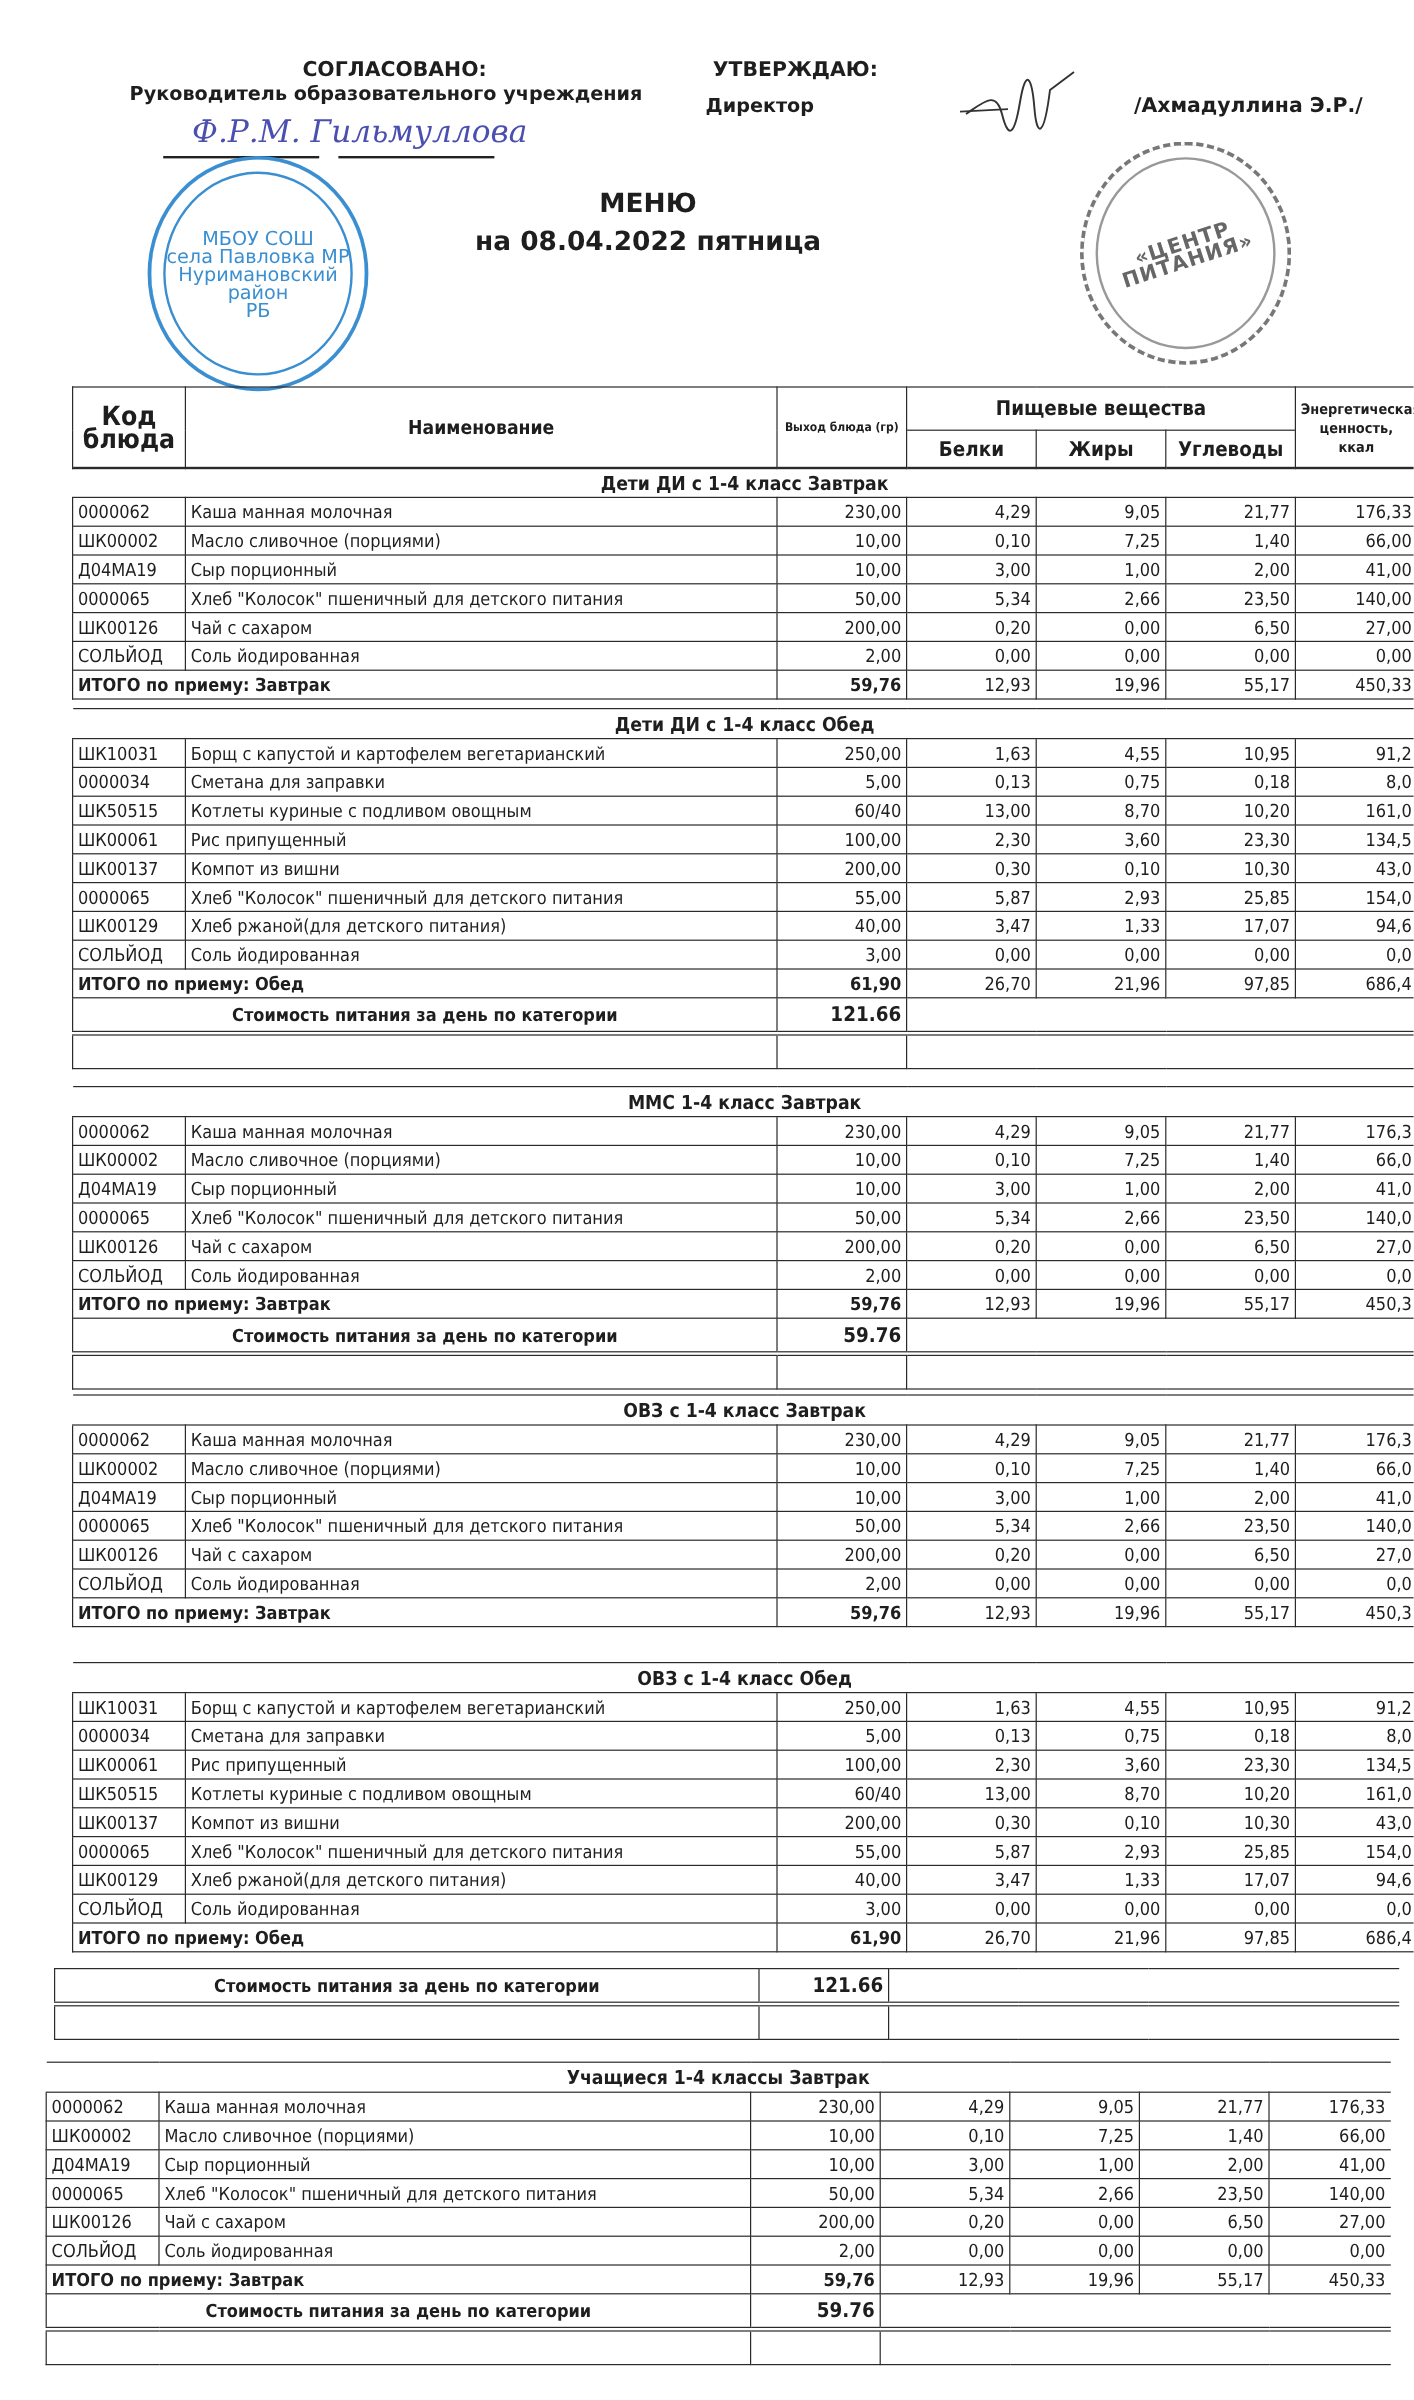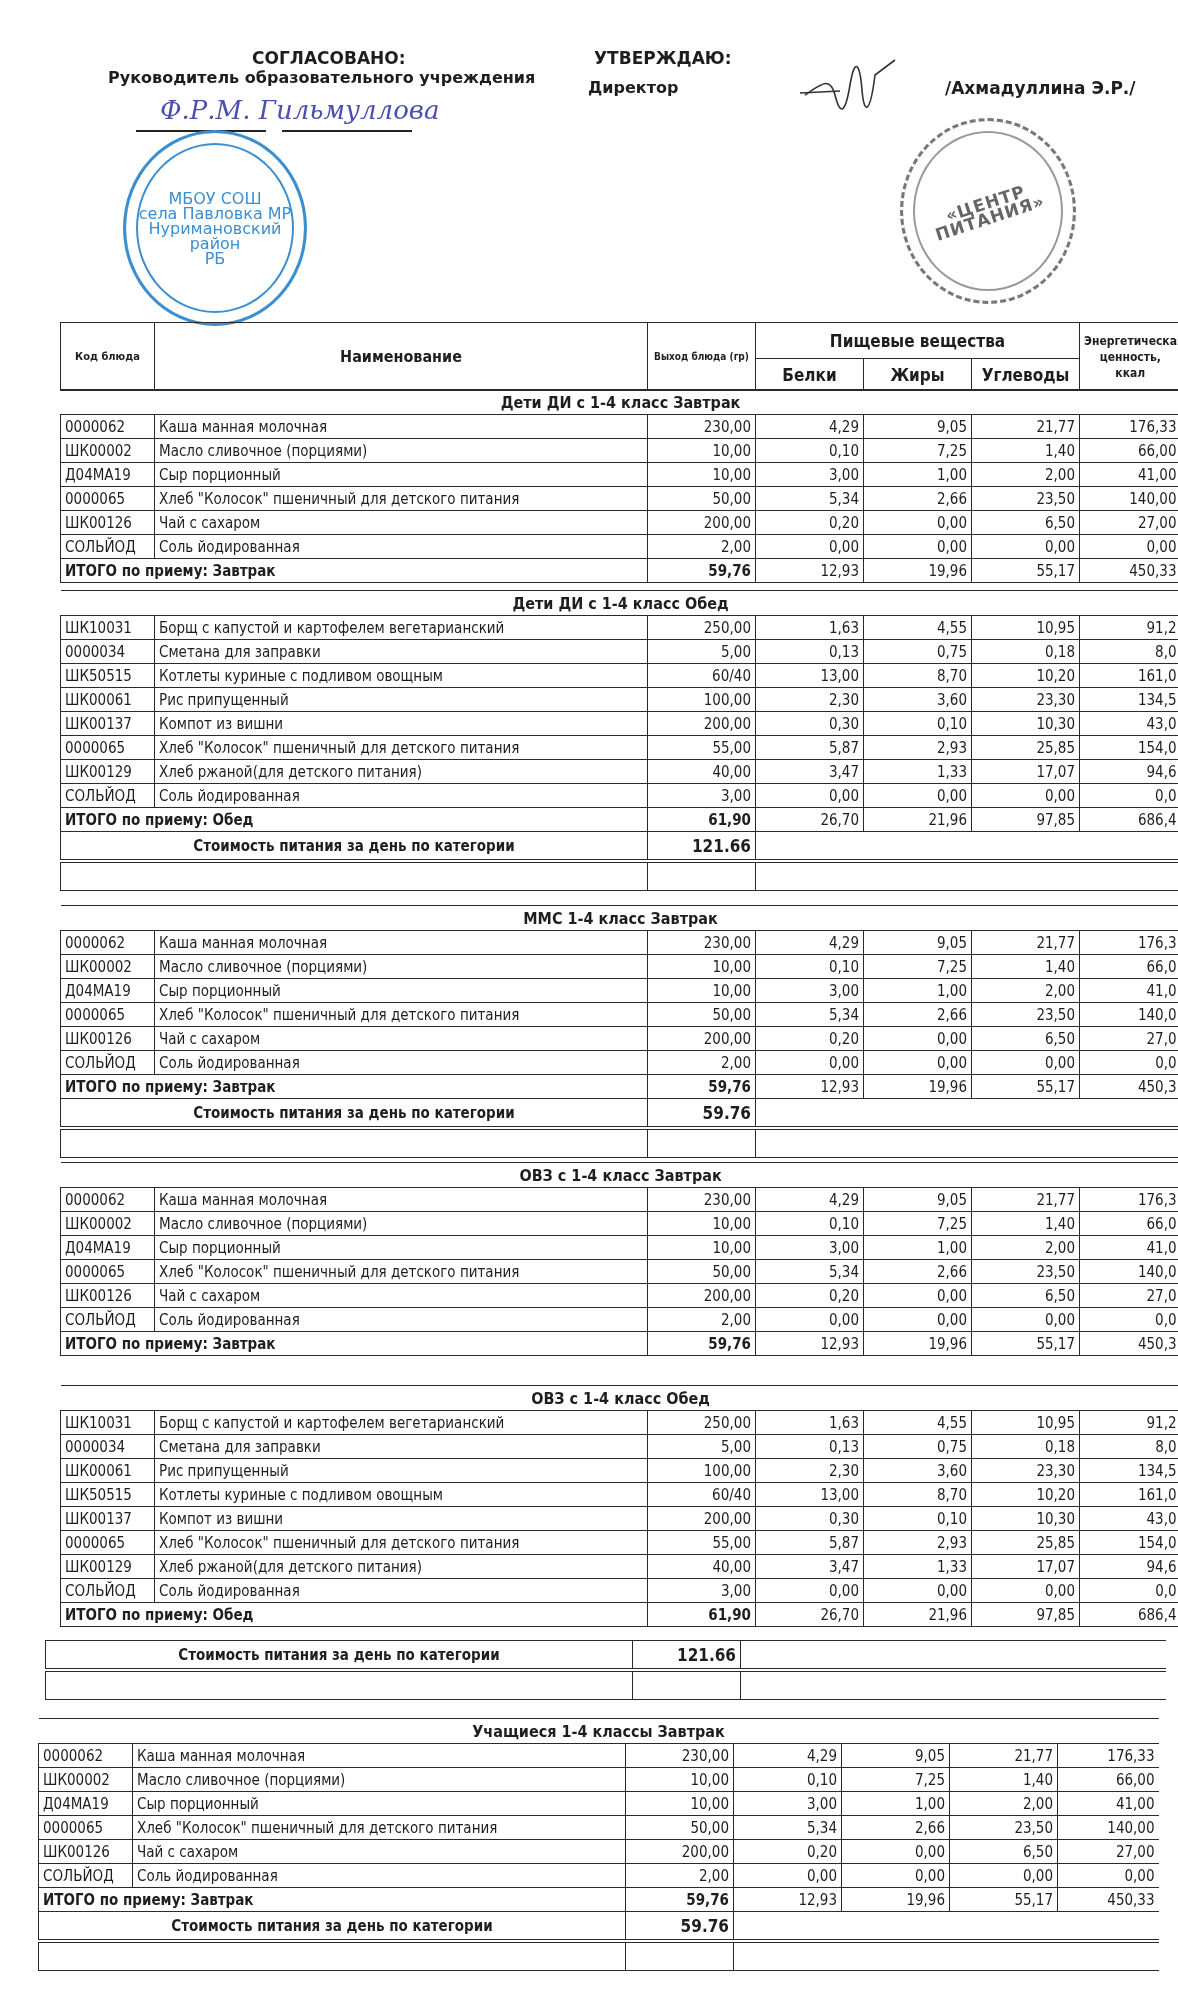--- a/index.html
+++ b/index.html
@@ -64,35 +64,37 @@
   </div>
 </div>
 <div class="stamp stamp-gray" style="left:900px;top:118px;width:170px;height:180px;">
   <div class="stamp-inner">
     <div>«ЦЕНТР</div>
     <div>ПИТАНИЯ»</div>
   </div>
 </div>
 
 <div class="abs hdr-title" style="left:330px;top:155px;width:420px;">
+  <div>МЕНЮ</div>
+  <div>на 08.04.2022  пятница</div>
 </div>
 
 <table class="menu" style="left:60px;top:322px;width:1120px;">
   <colgroup>
       <col style="width:94px">
       <col style="width:493px">
       <col style="width:108px">
       <col style="width:108px">
       <col style="width:108px">
       <col style="width:108px">
       <col style="width:101px">
     </colgroup>
   <tbody>
       <tr style="height:36px">
-    <th rowspan="2" style="font-size:11px;white-space:normal;line-height:19px;">Код блюда</th>
+    <th rowspan="2" style="font-size:22px;white-space:normal;line-height:19px;">Код блюда</th>
     <th rowspan="2" style="font-size:16px;">Наименование</th>
     <th rowspan="2" style="font-size:10px;white-space:normal;line-height:17px;">Выход блюда (гр)</th>
     <th colspan="3" style="font-size:17px;">Пищевые вещества</th>
     <th rowspan="2" style="font-size:12px;white-space:normal;line-height:16px;border-right:none;">Энергетическая ценность, ккал</th>
   </tr>
   <tr style="height:32px">
     <th style="font-size:17px;">Белки</th>
     <th style="font-size:17px;">Жиры</th>
     <th style="font-size:17px;">Углеводы</th>
   </tr>

